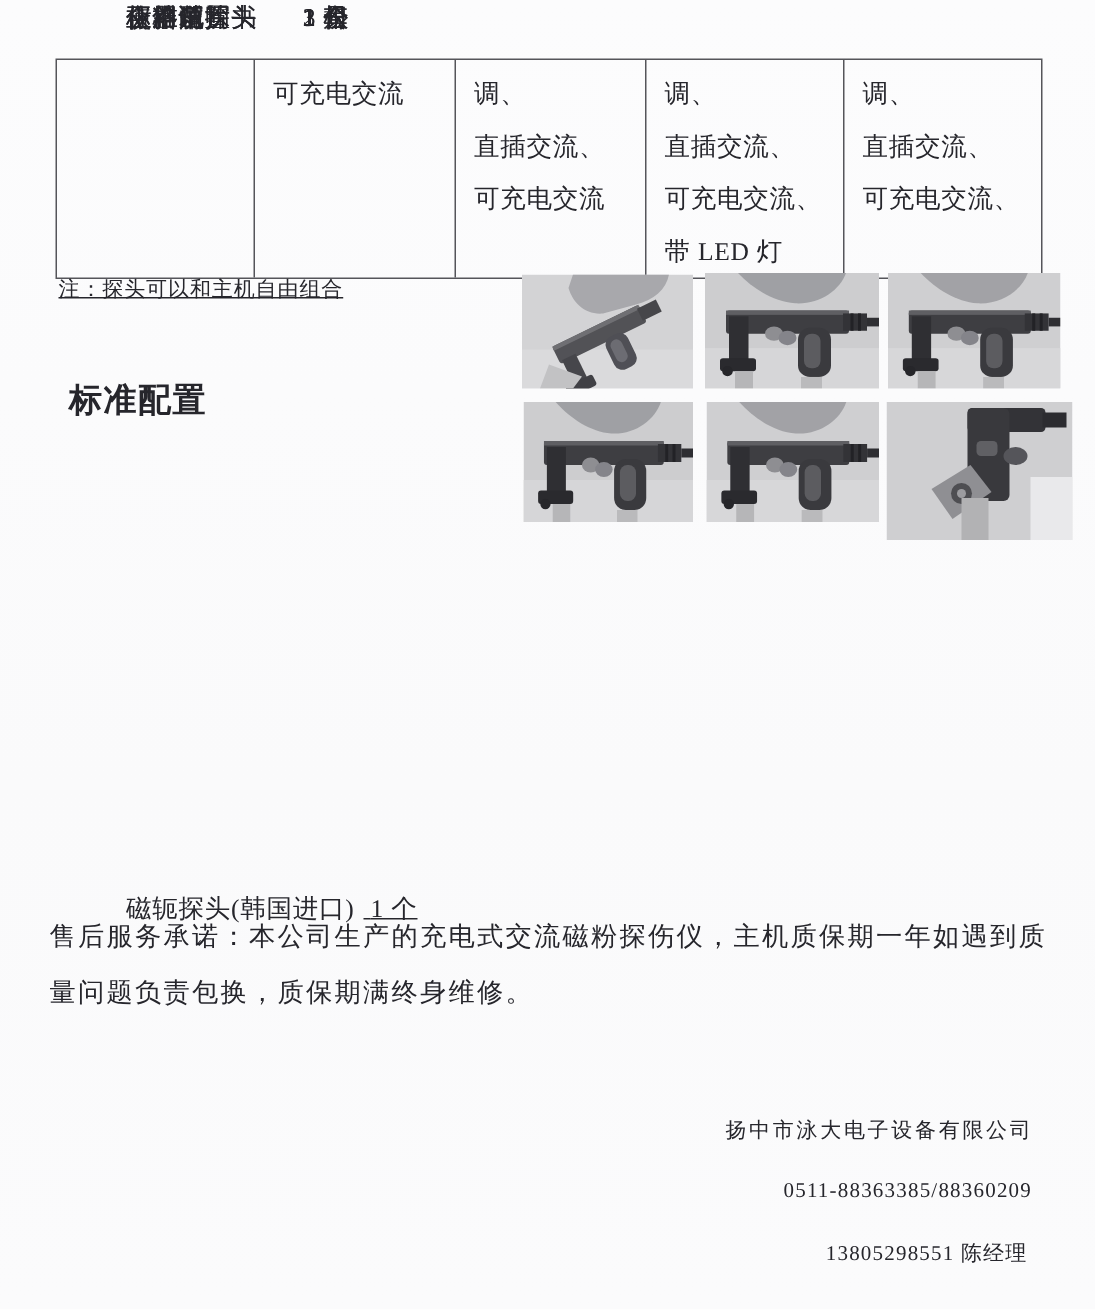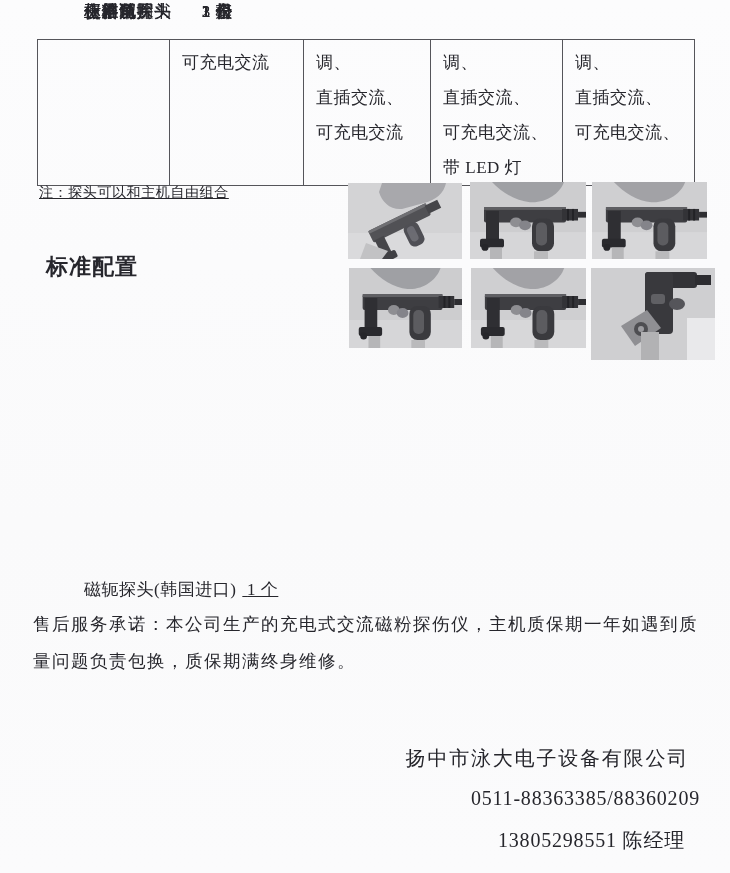--- a/index.html
+++ b/index.html
@@ -39,29 +39,29 @@
   .config-row { position:absolute; left:84px; font-size:17px; letter-spacing:0.5px; white-space:nowrap; }
   .config-row:nth-of-type(1)  { top:286px; }
   .config-row:nth-of-type(2)  { top:323px; }
   .config-row:nth-of-type(3)  { top:360px; }
   .config-row:nth-of-type(4)  { top:397px; }
   .config-row:nth-of-type(5)  { top:433px; }
   .config-row:nth-of-type(6)  { top:466px; }
   .config-row:nth-of-type(7)  { top:503px; }
   .config-row:nth-of-type(8)  { top:535px; }
   .config-row:nth-of-type(9)  { top:561px; }
-  .config-row:nth-of-type(10) { top:578px;text-decoration:underline; }
+  .config-row:nth-of-type(10) { top:594px;text-decoration:underline; }
   .item-name { display:inline-block; min-width:107px; padding-right:6px; }
   
   .service-line { position:absolute; left:33px; font-size:17.5px; letter-spacing:1.5px; white-space:nowrap; }
   .s1 { top:612px; } .s2 { top:649px; }
   
-  .footer-line { position:absolute; font-size:20px; white-space:nowrap; }
+  .footer-line { position:absolute; font-size:14px; white-space:nowrap; }
   .f-company { right:41px; top:745px; letter-spacing:1.8px; }
-  .f-phone   { right:30px; top:787px; letter-spacing:0.8px; }
+  .f-phone   { right:42px; top:787px; letter-spacing:0.8px; }
   .f-mobile  { right:45px; top:827px; letter-spacing:0.8px; }
 </style>
 </head>
 <body>
 
 <div class="page">
 
   <div class="spec-table">
     <div class="spec-cell c0"></div>
     <div class="spec-cell c1">

